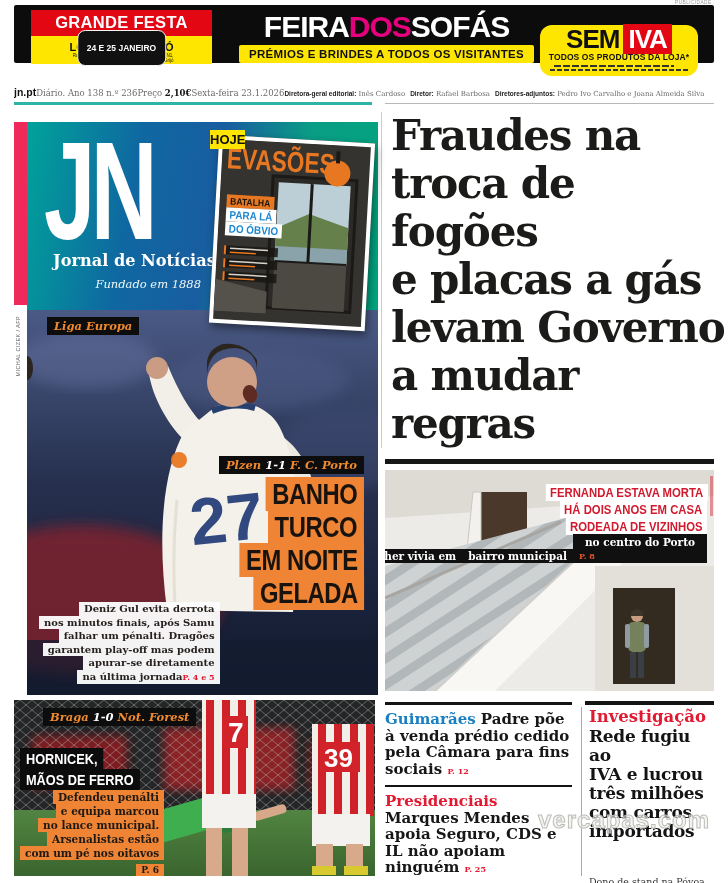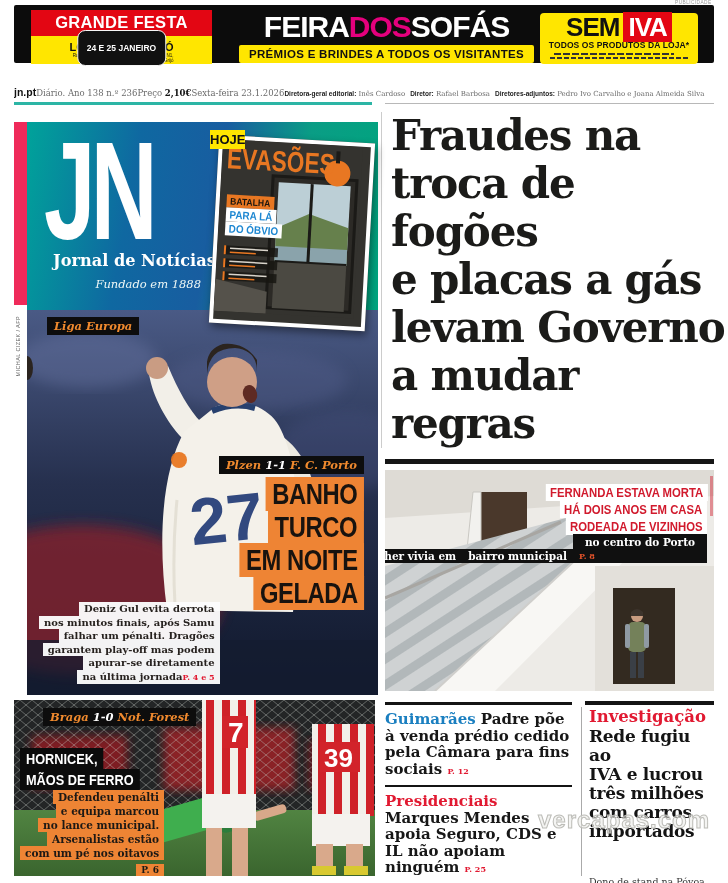--- a/index.html
+++ b/index.html
@@ -18,21 +18,21 @@
   .ad-left-yellow{position:absolute;left:0;top:26px;width:100%;height:22px;background:#ffe600;display:flex;justify-content:center;gap:7px;padding-top:6px}
   .loc{text-align:right;color:#111}
   .loc-name{font:800 11px "Liberation Sans",sans-serif;line-height:10px}
   .loc-addr{font:4.5px/5px "Liberation Sans",sans-serif;white-space:pre-line;margin-top:1px}
   .loc-div{width:1.5px;height:14px;background:#111;margin-top:1px}
   .ad-center{left:200px;top:7px;width:345px;text-align:center}
   .feira-line{font:800 30px "Liberation Sans",sans-serif;letter-spacing:-1px;line-height:30px;color:#fff;white-space:nowrap}
   .feira-line .dos{color:#e5007d}
   .premios{display:inline-block;background:#ffe600;color:#111;font:800 11.5px "Liberation Sans",sans-serif;
     padding:3px 10px;border-radius:2px;margin-top:3px;letter-spacing:.3px;white-space:nowrap}
-  .ad-right{right:16px;top:8px;width:158px;height:50px;background:#ffe600;border-radius:4px;text-align:center;color:#111;padding-top:1px}
+  .ad-right{right:16px;top:20px;width:158px;height:50px;background:#ffe600;border-radius:12px;text-align:center;color:#111;padding-top:1px}
   .semiva{font:800 26px "Liberation Sans",sans-serif;line-height:27px;letter-spacing:-1px;white-space:nowrap}
   .semiva .iva{background:#e30613;color:#fff;padding:0 5px;margin-left:4px}
   .todos{font:800 8.5px "Liberation Sans",sans-serif;line-height:9px;letter-spacing:.1px}
   .fineprint{margin:3px auto 0;width:138px;height:7px;
     background:
       repeating-linear-gradient(90deg,#333 0 7px,transparent 7px 9px) 4px 0/120px 2px no-repeat,
       repeating-linear-gradient(90deg,#333 0 5px,transparent 5px 7px) 0 4px/138px 2px no-repeat}
 
   
   .masthead{left:14px;top:86px;width:700px;display:flex;align-items:baseline;white-space:nowrap;overflow:hidden;

